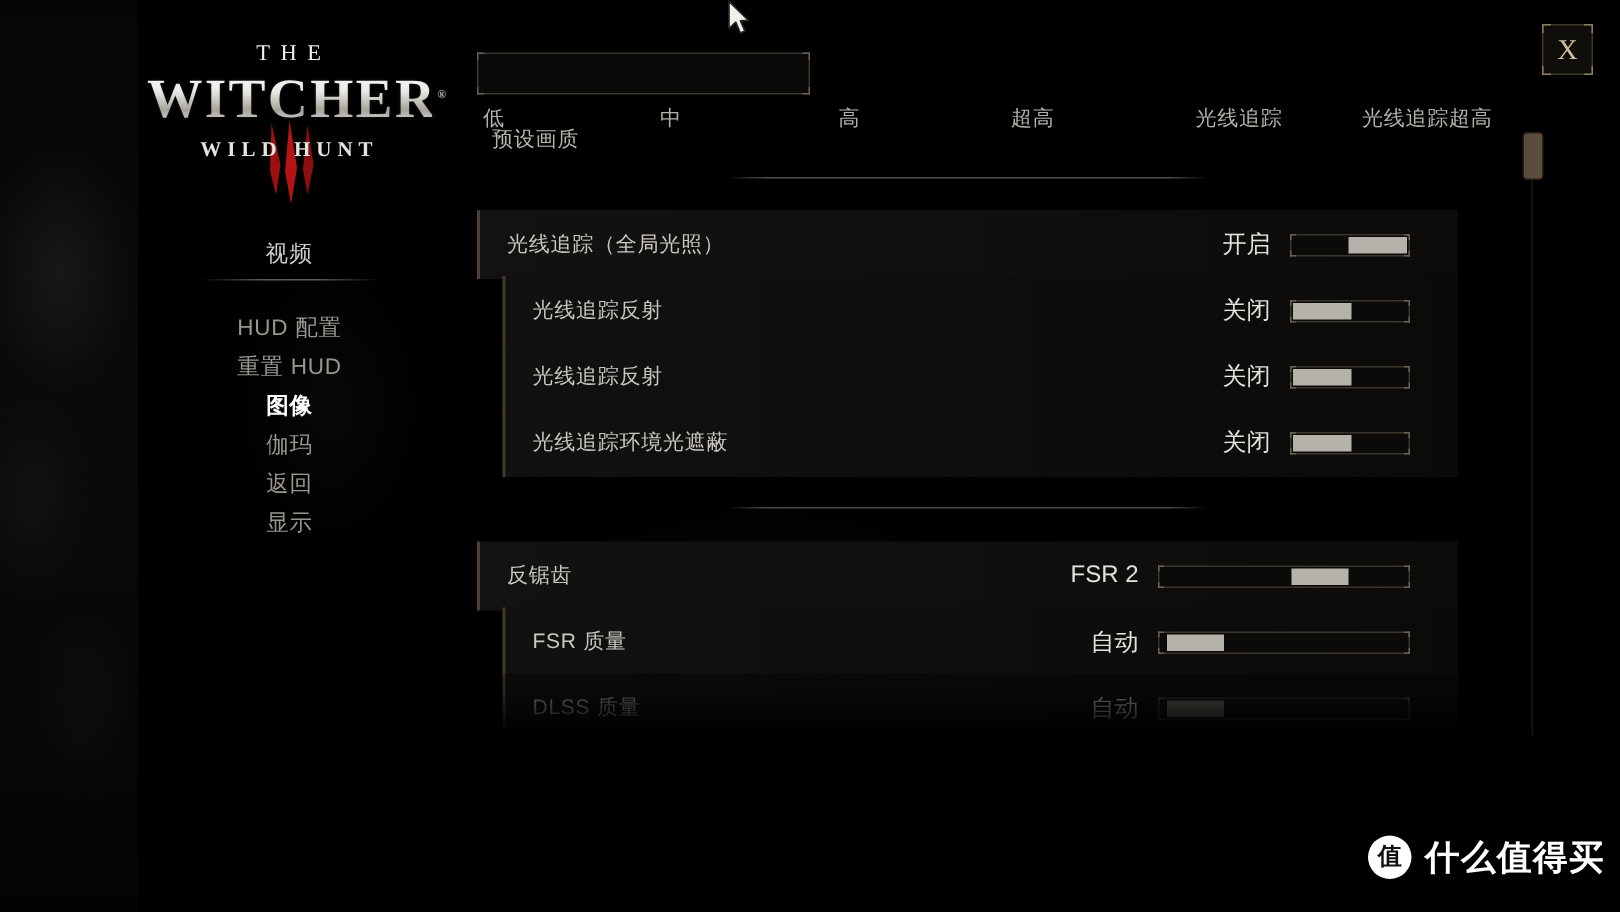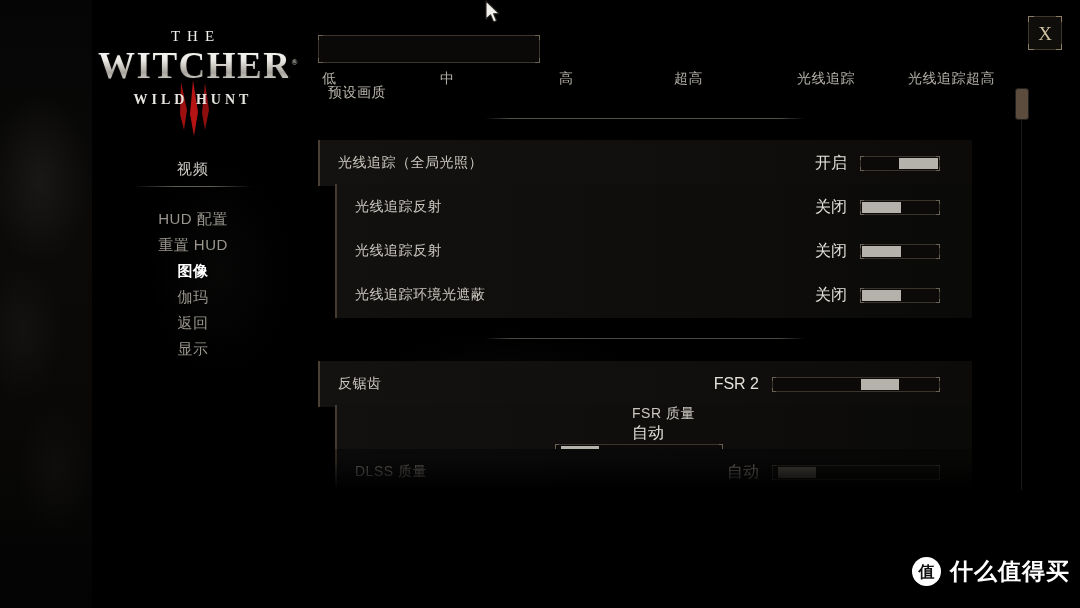--- a/index.html
+++ b/index.html
@@ -484,21 +484,21 @@
           <div class="row-label">反锯齿</div>
           <div class="row-value">FSR 2</div>
           <div class="slider">
             <span class="ctl-notch cn-tl"></span>
             <span class="ctl-notch cn-tr"></span>
             <span class="ctl-notch cn-bl"></span>
             <span class="ctl-notch cn-br"></span>
             <span class="thumb" style="left:88px"></span>
           </div>
         </div>
-        <div class="row child" style="top: 265px; flex-direction: column;">
+        <div class="row child" style="top: 265px;">
           <div class="row-label">FSR 质量</div>
           <div class="row-value">自动</div>
           <div class="slider">
             <span class="ctl-notch cn-tl"></span>
             <span class="ctl-notch cn-tr"></span>
             <span class="ctl-notch cn-bl"></span>
             <span class="ctl-notch cn-br"></span>
             <span class="thumb" style="left:5px"></span>
           </div>
         </div>

